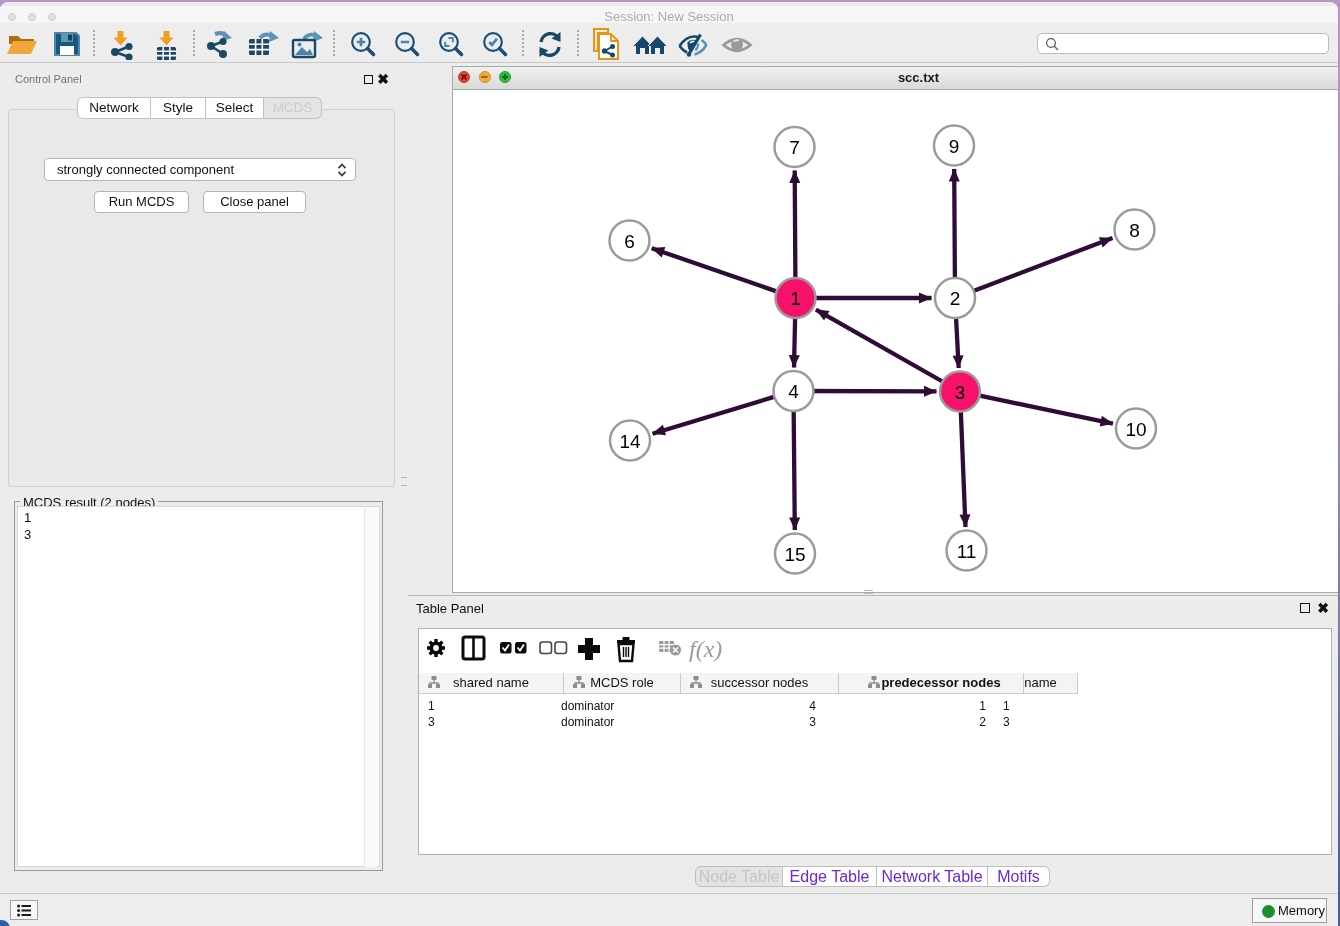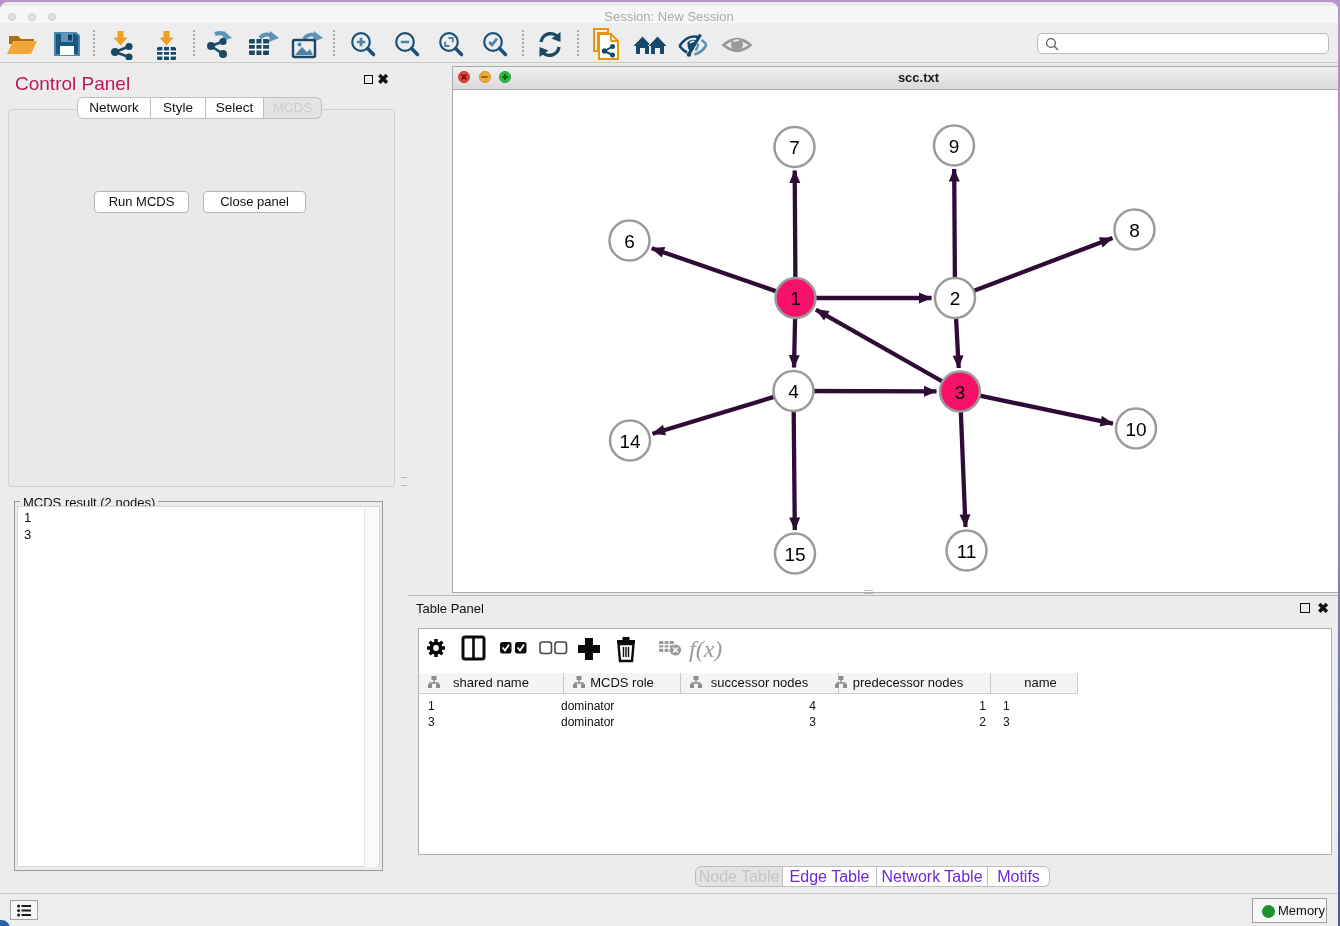--- a/index.html
+++ b/index.html
@@ -15,21 +15,21 @@
 
 #toolbar { position:absolute; left:0; top:21px; width:100%; height:40px; background:#ededed;
   border-bottom:1px solid #c9c9c9; }
 .tsep { position:absolute; top:7px; height:26px; width:0;
   border-left:2px dotted #a9a9a9; }
 .tico { position:absolute; top:7px; }
 #searchbox { position:absolute; left:1037px; top:10px; width:292px; height:21px; background:#fff;
   border:1px solid #bbb; border-radius:5px; }
 
 #cpanel { position:absolute; left:0; top:61px; width:401px; height:830px; background:#ececec; }
-#cphead { position:absolute; left:15px; top:10px; font-size:19px; color:#be185d; }
+#cphead { position:absolute; left:15px; top:10px; font-size:11px; color:#737373; }
 .cptab { position:absolute; top:34px; z-index:3; height:22px; background:#fff; border:1px solid #c0c0c0;
   font-size:13.5px; text-align:center; line-height:20px; color:#111; }
 #cpbody { position:absolute; left:8px; top:46px; width:387px; height:378px; background:#e9e9e9;
   border:1px solid #d0d0d0; border-radius:3px; }
 #optlabel { position:absolute; left:0; top:76px; width:100%; text-align:center; font-size:13px; color:#111; }
 #dropdown { position:absolute; left:44px; top:95px; width:312px; height:23px; background:#fff;
   border:1px solid #b4b4b4; border-radius:4px; font-size:13px; line-height:21px; padding-left:12px; color:#111; }
 .btn { position:absolute; height:22px; background:#fff; border:1px solid #b4b4b4; border-radius:4px;
   font-size:13px; text-align:center; line-height:20px; color:#111; }
 #mcdsbox { position:absolute; left:14px; top:438px; width:369px; height:370px; border:1px solid #989898; }
@@ -189,20 +189,25 @@
   </div>
   <div id="cpanel">
     <div id="cphead">Control Panel</div>
     <div style="position:absolute; right:28px; top:12px; width:9px; height:9px; border:1.5px solid #111;"></div>
     <div style="position:absolute; right:12px; top:8px; font-size:14px; font-weight:bold; color:#111;">✖</div>
     <div class="cptab" style="left:77px; width:74px; border-radius:6px 0 0 6px;">Network</div>
     <div class="cptab" style="left:151px; width:55px; border-left:none;">Style</div>
     <div class="cptab" style="left:206px; width:58px; border-left:none;">Select</div>
     <div class="cptab" style="left:264px; width:58px; border-left:none; background:#e4e4e4; color:#cccccc; border-radius:0 6px 6px 0;">MCDS</div>
     <div id="cpbody"></div>
+    <div id="dropdown">strongly connected component
+      <svg style="position:absolute;right:8px;top:4px;" width="10" height="14" viewBox="0 0 10 14">
+        <path d="M1.5 5.2 L5 1.5 L8.5 5.2 M1.5 8.8 L5 12.5 L8.5 8.8" fill="none" stroke="#3c3c3c" stroke-width="1.7"></path>
+      </svg>
+    </div>
     <div class="btn" style="left:94px; top:128px; width:95px;">Run MCDS</div>
     <div class="btn" style="left:203px; top:128px; width:103px;">Close panel</div>
     <div id="mcdsbox">
       <div id="mcdslabel">MCDS result (2 nodes)</div>
       <div id="mcdsinner">1<br>3<div id="mcdsscroll"></div></div>
     </div>
   </div>
   <div id="spgrip" style="position:absolute; left:401px; top:475px; width:6px; height:9px; border-top:1px solid #b5b5b5; border-bottom:1px solid #b5b5b5; z-index:4;"></div>
   <div id="canvgrip" style="position:absolute; left:864px; top:588px; width:9px; height:4px; border-top:1px solid #bbb; border-bottom:1px solid #bbb; z-index:4;"></div>
   <div id="netwin">
@@ -324,21 +329,21 @@
               <path d="M6 4 V7 M2 10 V7 H10 V10" stroke="#8d8d8d" stroke-width="1.4" fill="none"></path>
               <rect x="0" y="8" width="4" height="4" fill="#8d8d8d"></rect>
               <rect x="8" y="8" width="4" height="4" fill="#8d8d8d"></rect>
             </svg>MCDS role</div>
         <div class="thcell" style="left:262px; width:158px;"><svg class="hico" viewBox="0 0 12 12">
               <rect x="3.5" y="0" width="5" height="4" fill="#8d8d8d"></rect>
               <path d="M6 4 V7 M2 10 V7 H10 V10" stroke="#8d8d8d" stroke-width="1.4" fill="none"></path>
               <rect x="0" y="8" width="4" height="4" fill="#8d8d8d"></rect>
               <rect x="8" y="8" width="4" height="4" fill="#8d8d8d"></rect>
             </svg>successor nodes</div>
-        <div class="thcell" style="left:407px; width:165px;"><svg class="hico" viewBox="0 0 12 12">
+        <div class="thcell" style="left:440px; width:165px;font-weight:bold;"><svg class="hico" viewBox="0 0 12 12">
               <rect x="3.5" y="0" width="5" height="4" fill="#8d8d8d"></rect>
               <path d="M6 4 V7 M2 10 V7 H10 V10" stroke="#8d8d8d" stroke-width="1.4" fill="none"></path>
               <rect x="0" y="8" width="4" height="4" fill="#8d8d8d"></rect>
               <rect x="8" y="8" width="4" height="4" fill="#8d8d8d"></rect>
             </svg>predecessor nodes</div>
         <div class="thcell" style="left:585px; width:74px;">name</div>
       </div>
       <div class="trow" style="left:9px; top:69px;">1</div>
       <div class="trow" style="left:142px; top:69px;">dominator</div>
       <div class="trow" style="left:262px; top:69px; width:135px; text-align:right;">4</div>

